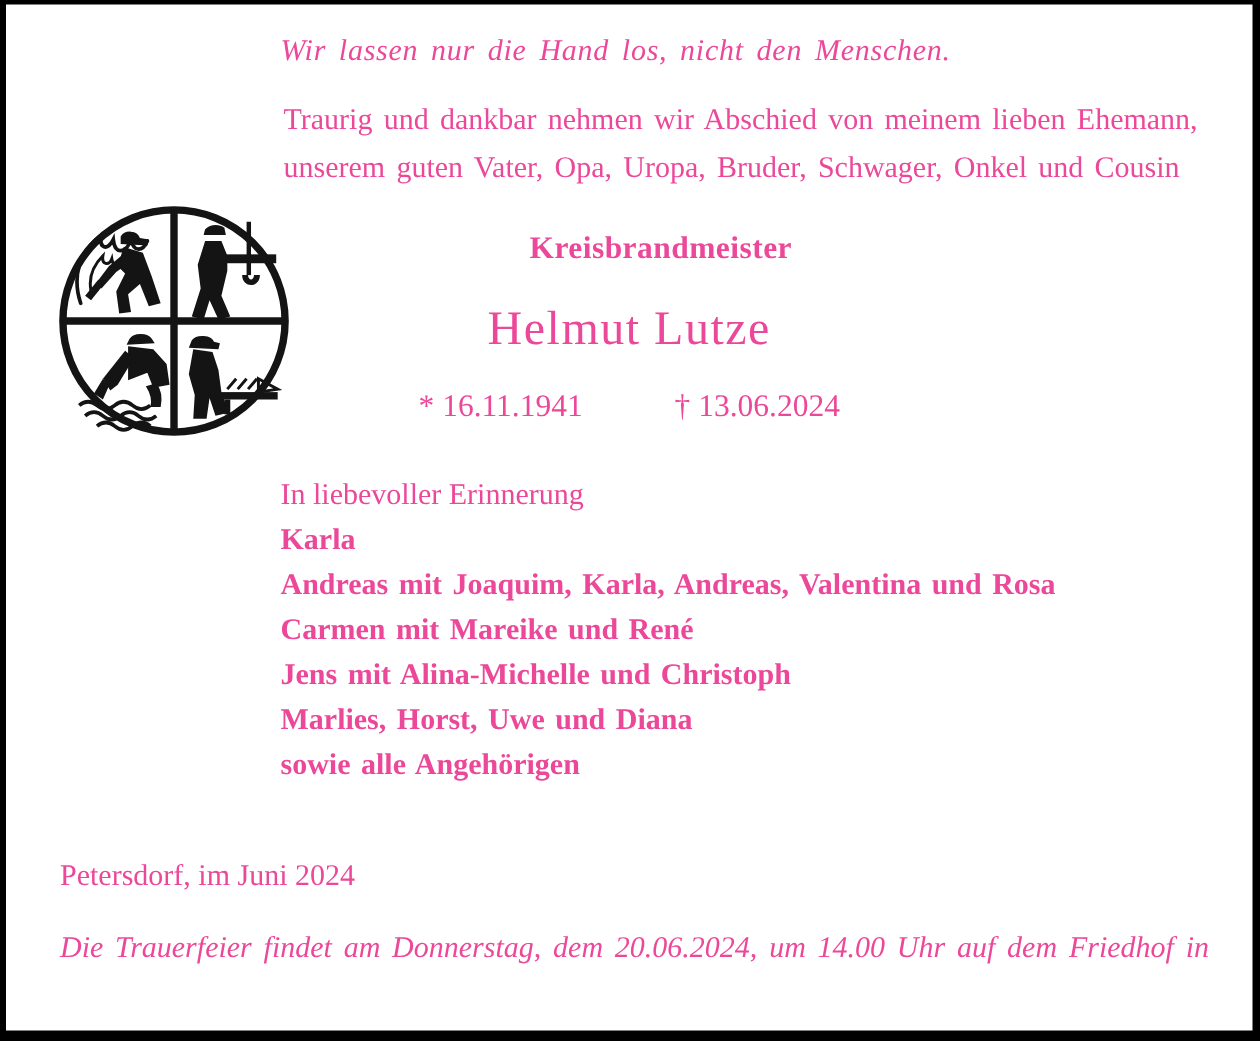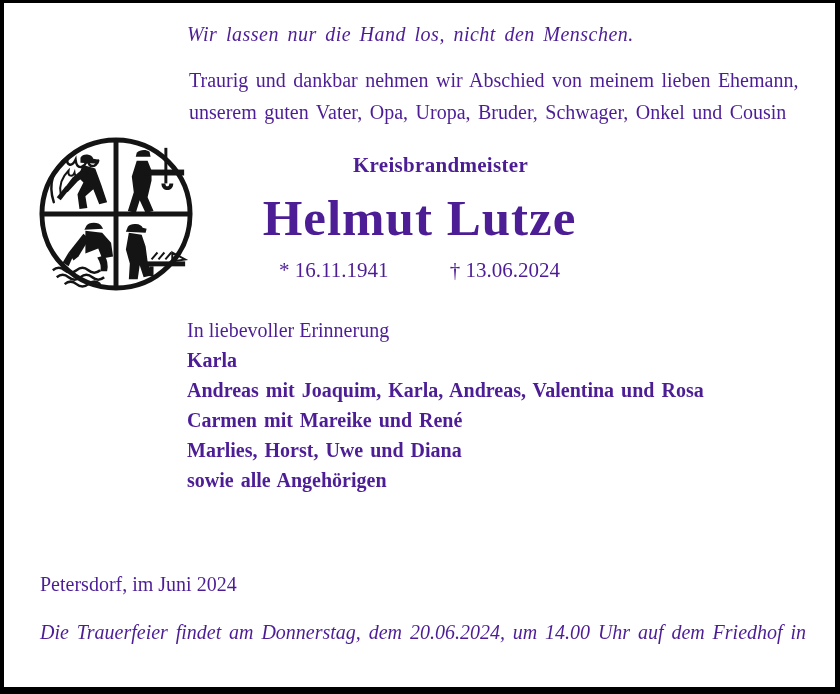--- a/index.html
+++ b/index.html
@@ -11,21 +11,21 @@
   .notice {
     position: relative;
     width: 840px;
     height: 694px;
     box-sizing: border-box;
     background: #ffffff;
     border-style: solid;
     border-color: #000000;
     border-width: 3px 5px 7px 4px;
     overflow: hidden;
-    color: #4c1d95;
+    color: #ec4899;
   }
   .motto {
     position: absolute;
     left: 183px;
     top: 20px;
     font-style: italic;
     font-size: 20px;
     letter-spacing: 0.5px;
     word-spacing: 3px;
     white-space: nowrap;
@@ -54,22 +54,22 @@
     text-align: center;
   }
   .rank {
     font-size: 21px;
     font-weight: bold;
     line-height: 26px;
     letter-spacing: 0.3px;
     margin-left: 42px;
   }
   .deceased-name {
-    font-size: 51px;
-    font-weight: bold;
+    font-size: 32px;
+    font-weight: normal;
     line-height: 54px;
     margin-top: 13px;
     letter-spacing: 1px;
   }
   .dates {
     font-size: 21px;
     line-height: 24px;
     margin-top: 13px;
   }
   .dates .death {
@@ -175,20 +175,21 @@
       <span class="birth">* 16.11.1941</span>
       <span class="death">† 13.06.2024</span>
     </div>
   </div>
 
   <div class="memorial">
     <div>In liebevoller Erinnerung</div>
     <div class="mourner">Karla</div>
     <div class="mourner">Andreas mit Joaquim, Karla, Andreas, Valentina und Rosa</div>
     <div class="mourner">Carmen mit Mareike und René</div>
+    <div class="mourner">Jens mit Alina-Michelle und Christoph</div>
     <div class="mourner">Marlies, Horst, Uwe und Diana</div>
     <div class="mourner">sowie alle Angehörigen</div>
   </div>
 
   <div class="place-date">
     <span class="place">Petersdorf,</span><span> im Juni 2024</span>
   </div>
 
   <div class="funeral">
     <div class="line-justify">Die Trauerfeier findet am Donnerstag, dem 20.06.2024, um 14.00 Uhr auf dem Friedhof in</div>

